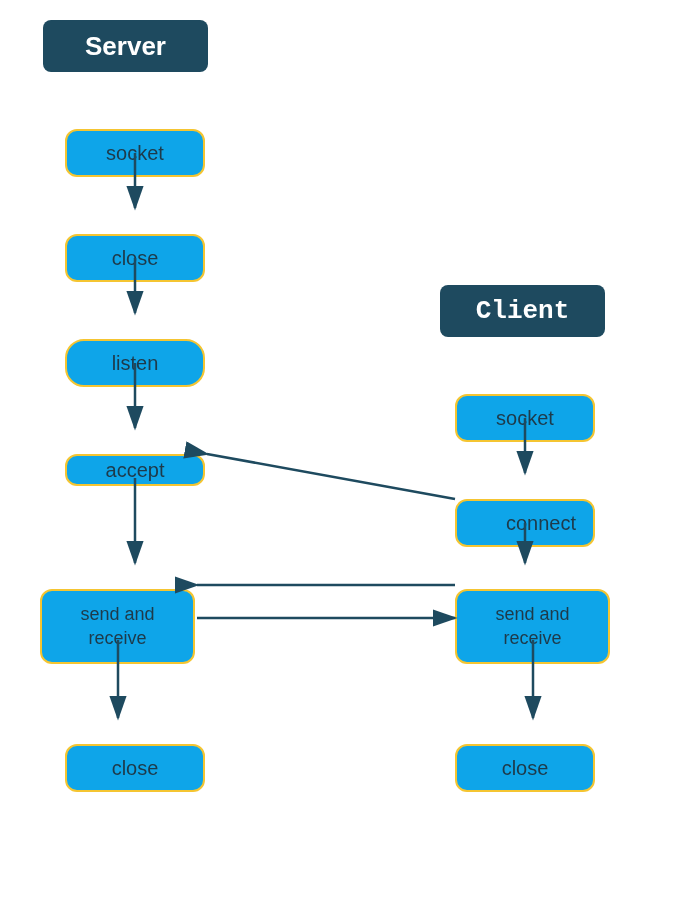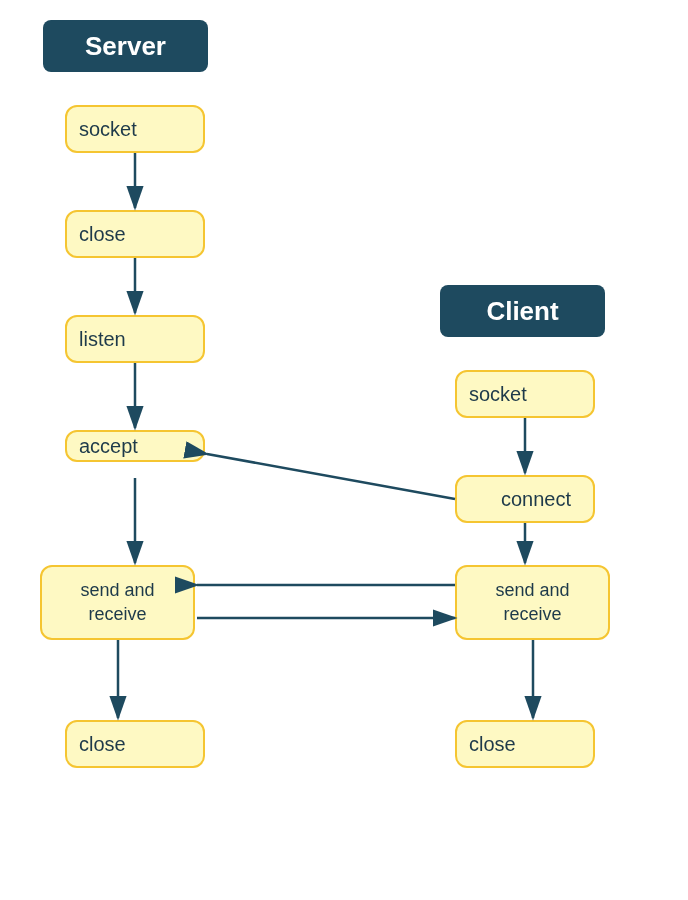--- a/index.html
+++ b/index.html
@@ -30,31 +30,32 @@
       text-align: center;
       padding: 10px 20px;
       display: flex;
       align-items: center;
       justify-content: center;
     }
 
     
     .flow-box {
       position: absolute;
-      background: #fef9c3;
+      background: #0ea5e9;
       border: 2px solid #f5c531;
       border-radius: 12px;
       color: #1e3a4a;
       font-size: 20px;
       font-weight: normal;
       text-align: center;
       display: flex;
       align-items: center;
-      justify-content: flex-start;
+      justify-content: center;
       padding: 8px 12px;
+      margin-top: 24px;
     }
 
     
     .arrows-svg {
       position: absolute;
       top: 0;
       left: 0;
       width: 688px;
       height: 900px;
       pointer-events: none;
@@ -62,31 +63,31 @@
   </style>
 </head>
 <body>
 
 <div class="diagram-container">
 
   <div class="header-box" style="left:43px; top:20px; width:165px; height:52px;">
     <span>Server</span>
   </div>
 
-  <div class="header-box" style="left:440px; top:285px; width:165px; height:52px;">
+  <div class="header-box" style="left:440px; top:285px; width:165px; height:52px;font-family:Liberation Mono, monospace;">
     <span>Client</span>
   </div>
 
   <div class="flow-box" style="left:65px; top:105px; width:140px; height:48px;">
     <span>socket</span>
   </div>
   <div class="flow-box" style="left:65px; top:210px; width:140px; height:48px;">
     <span>close</span>
   </div>
-  <div class="flow-box" style="left:65px; top:315px; width:140px; height:48px;">
+  <div class="flow-box" style="left:65px; top:315px; width:140px; height:48px;border-radius:19px;">
     <span>listen</span>
   </div>
   <div class="flow-box" style="left:65px; top:430px; width:140px; height:32px;">
     <span>accept</span>
   </div>
   <div class="flow-box" style="left:40px; top:565px; width:155px; height:75px; font-size:18px; line-height:1.3;">
     <span>send and receive</span>
   </div>
   <div class="flow-box" style="left:65px; top:720px; width:140px; height:48px;">
     <span>close</span>

